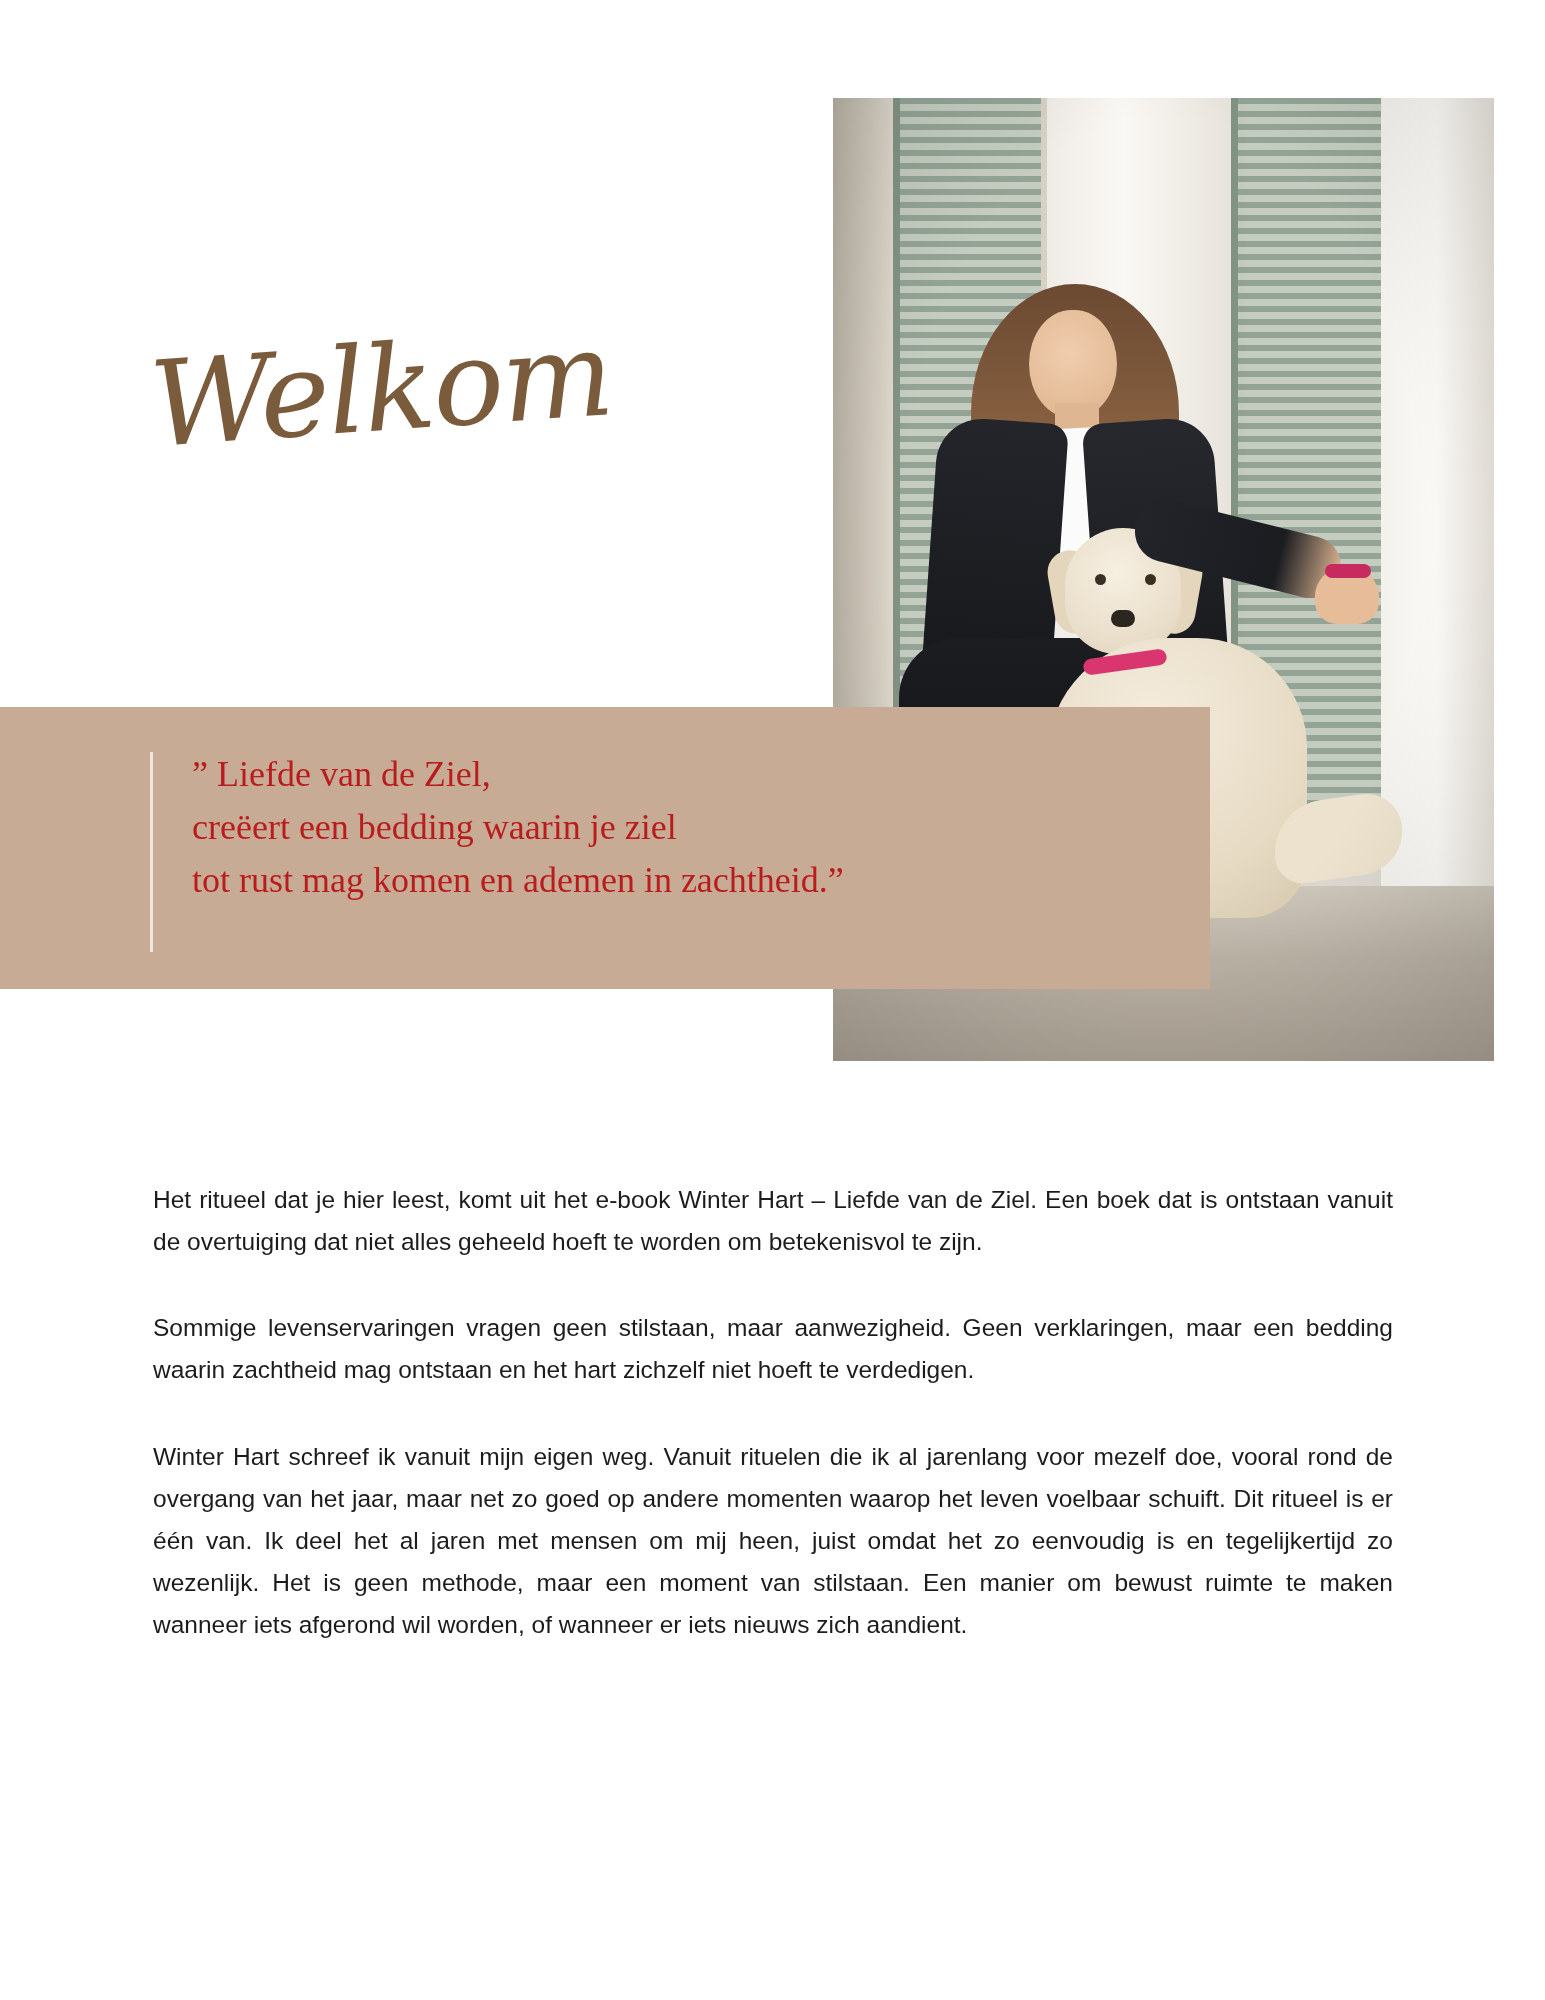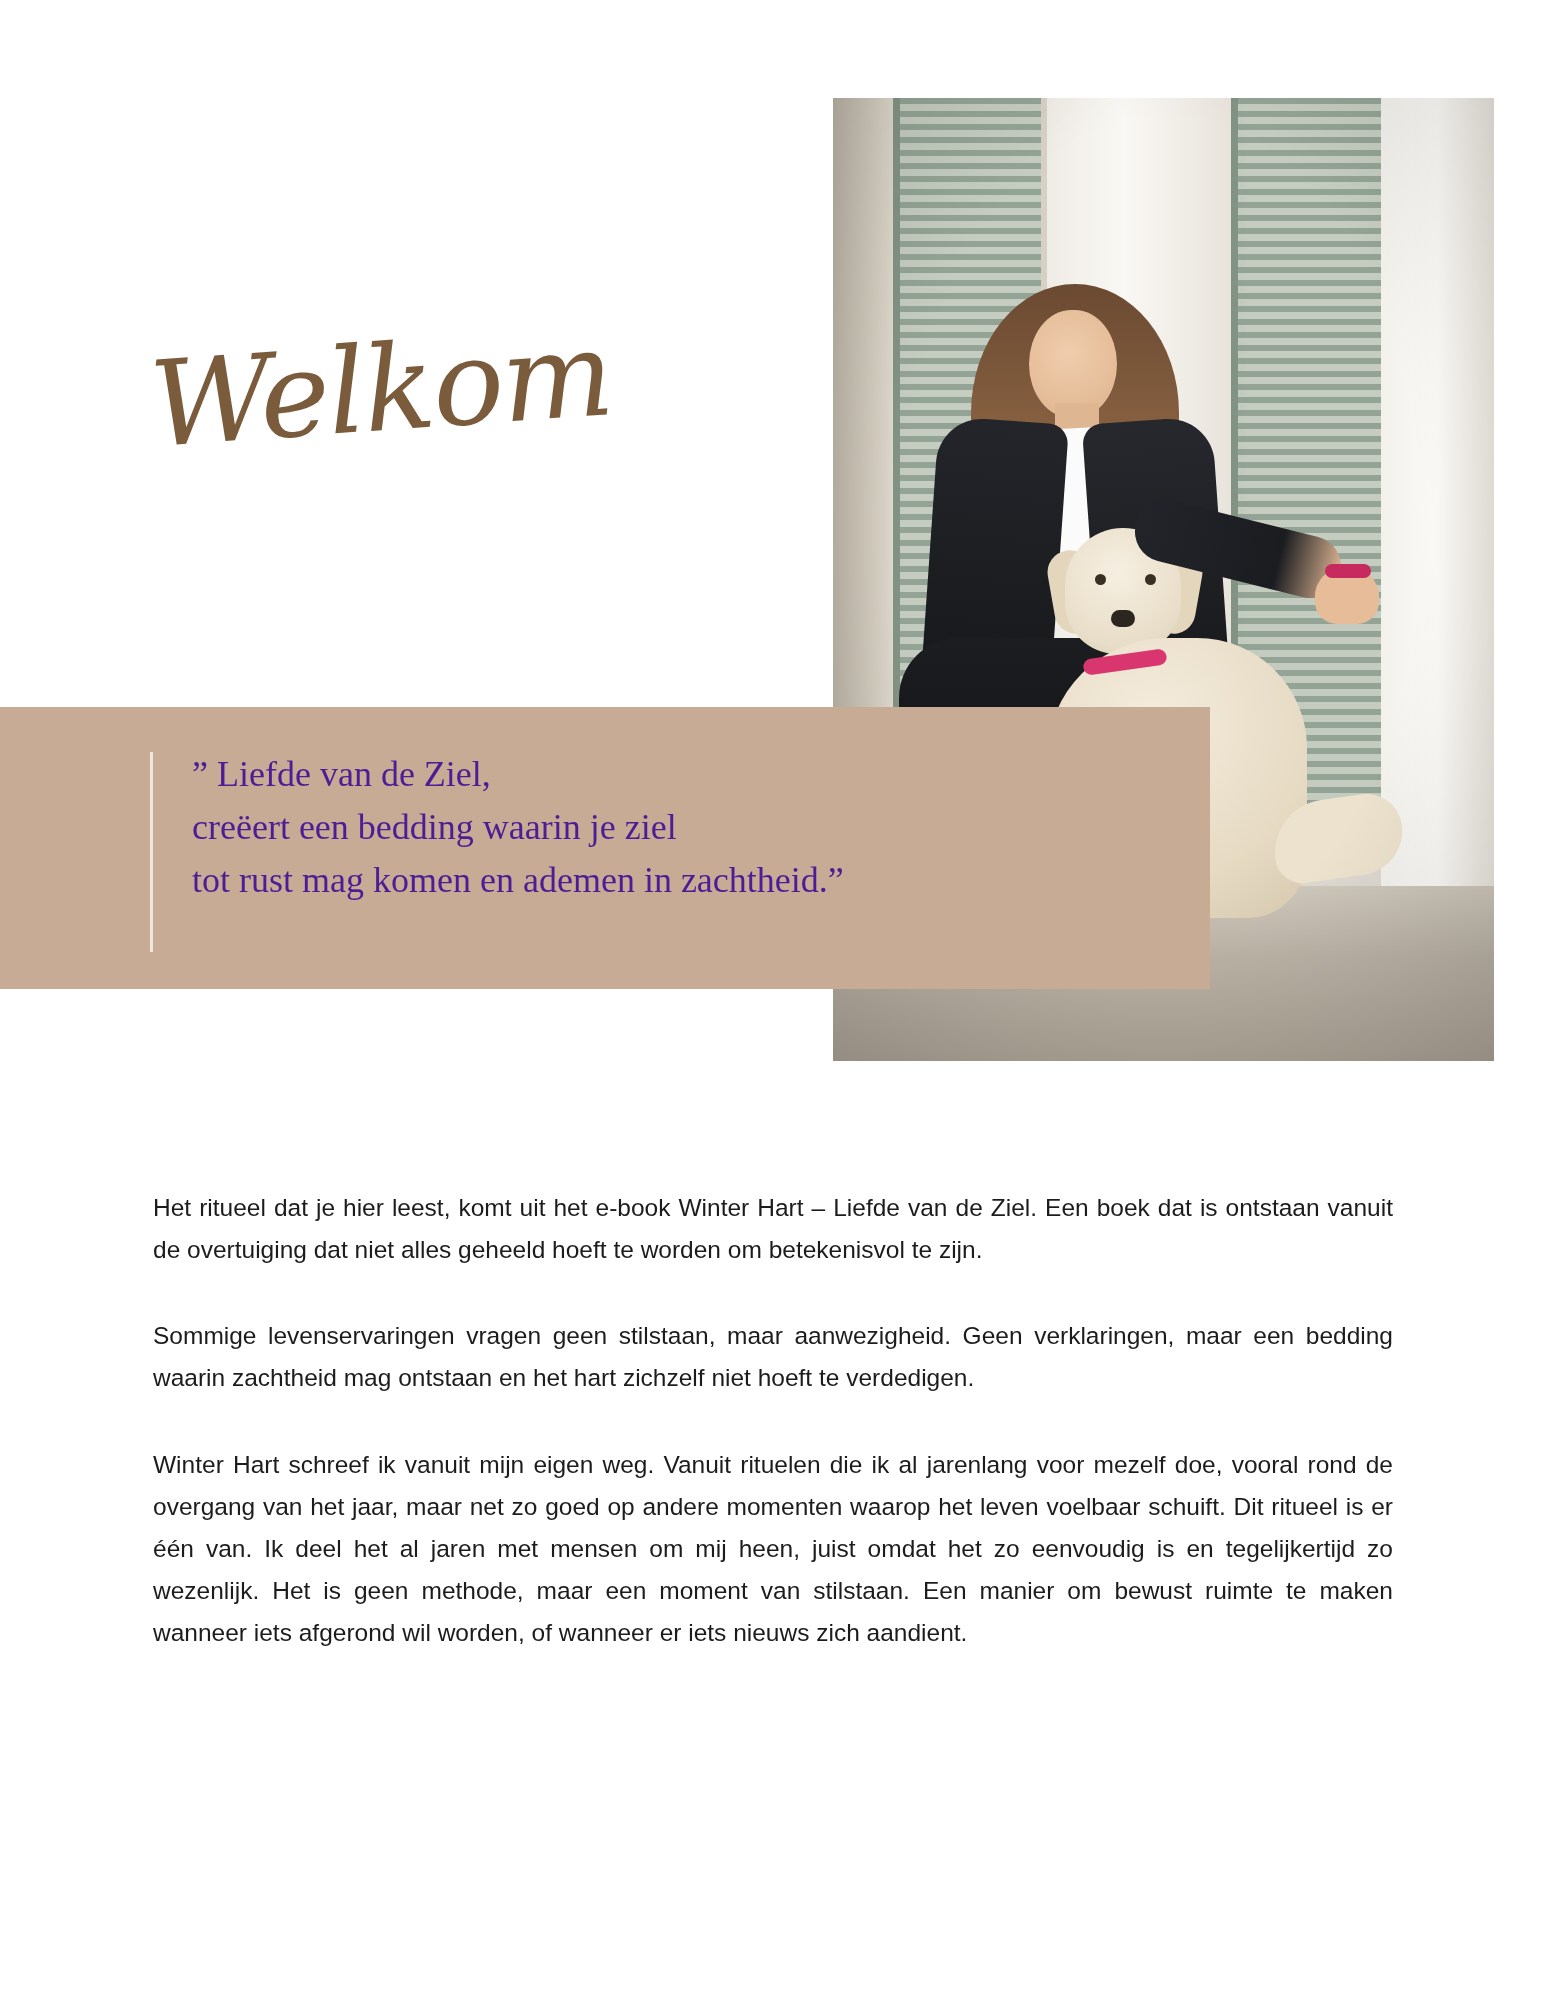--- a/index.html
+++ b/index.html
@@ -253,33 +253,33 @@
     background: #efe6dd;
   }
   .quote-text {
     position: absolute;
     left: 192px;
     top: 748px;
     width: 930px;
     font-family: "Liberation Serif", serif;
     font-size: 36px;
     line-height: 1.47;
-    color: #4c1d95;
+    color: #b91c1c;
     white-space: pre-line;
   }
 
   
   .body-copy {
     position: absolute;
     left: 153px;
     top: 1178px;
     width: 1240px;
   }
   .body-copy p {
-    margin: 9px 0 44px 0;
+    margin: 1px 0 44px 0;
     font-family: "Liberation Sans", sans-serif;
     font-size: 24.5px;
     line-height: 1.72;
     color: #1c1c1c;
     text-align: justify;
     text-justify: inter-word;
   }
   .body-copy p:last-child { margin-bottom: 0; }
 </style>
 </head>

